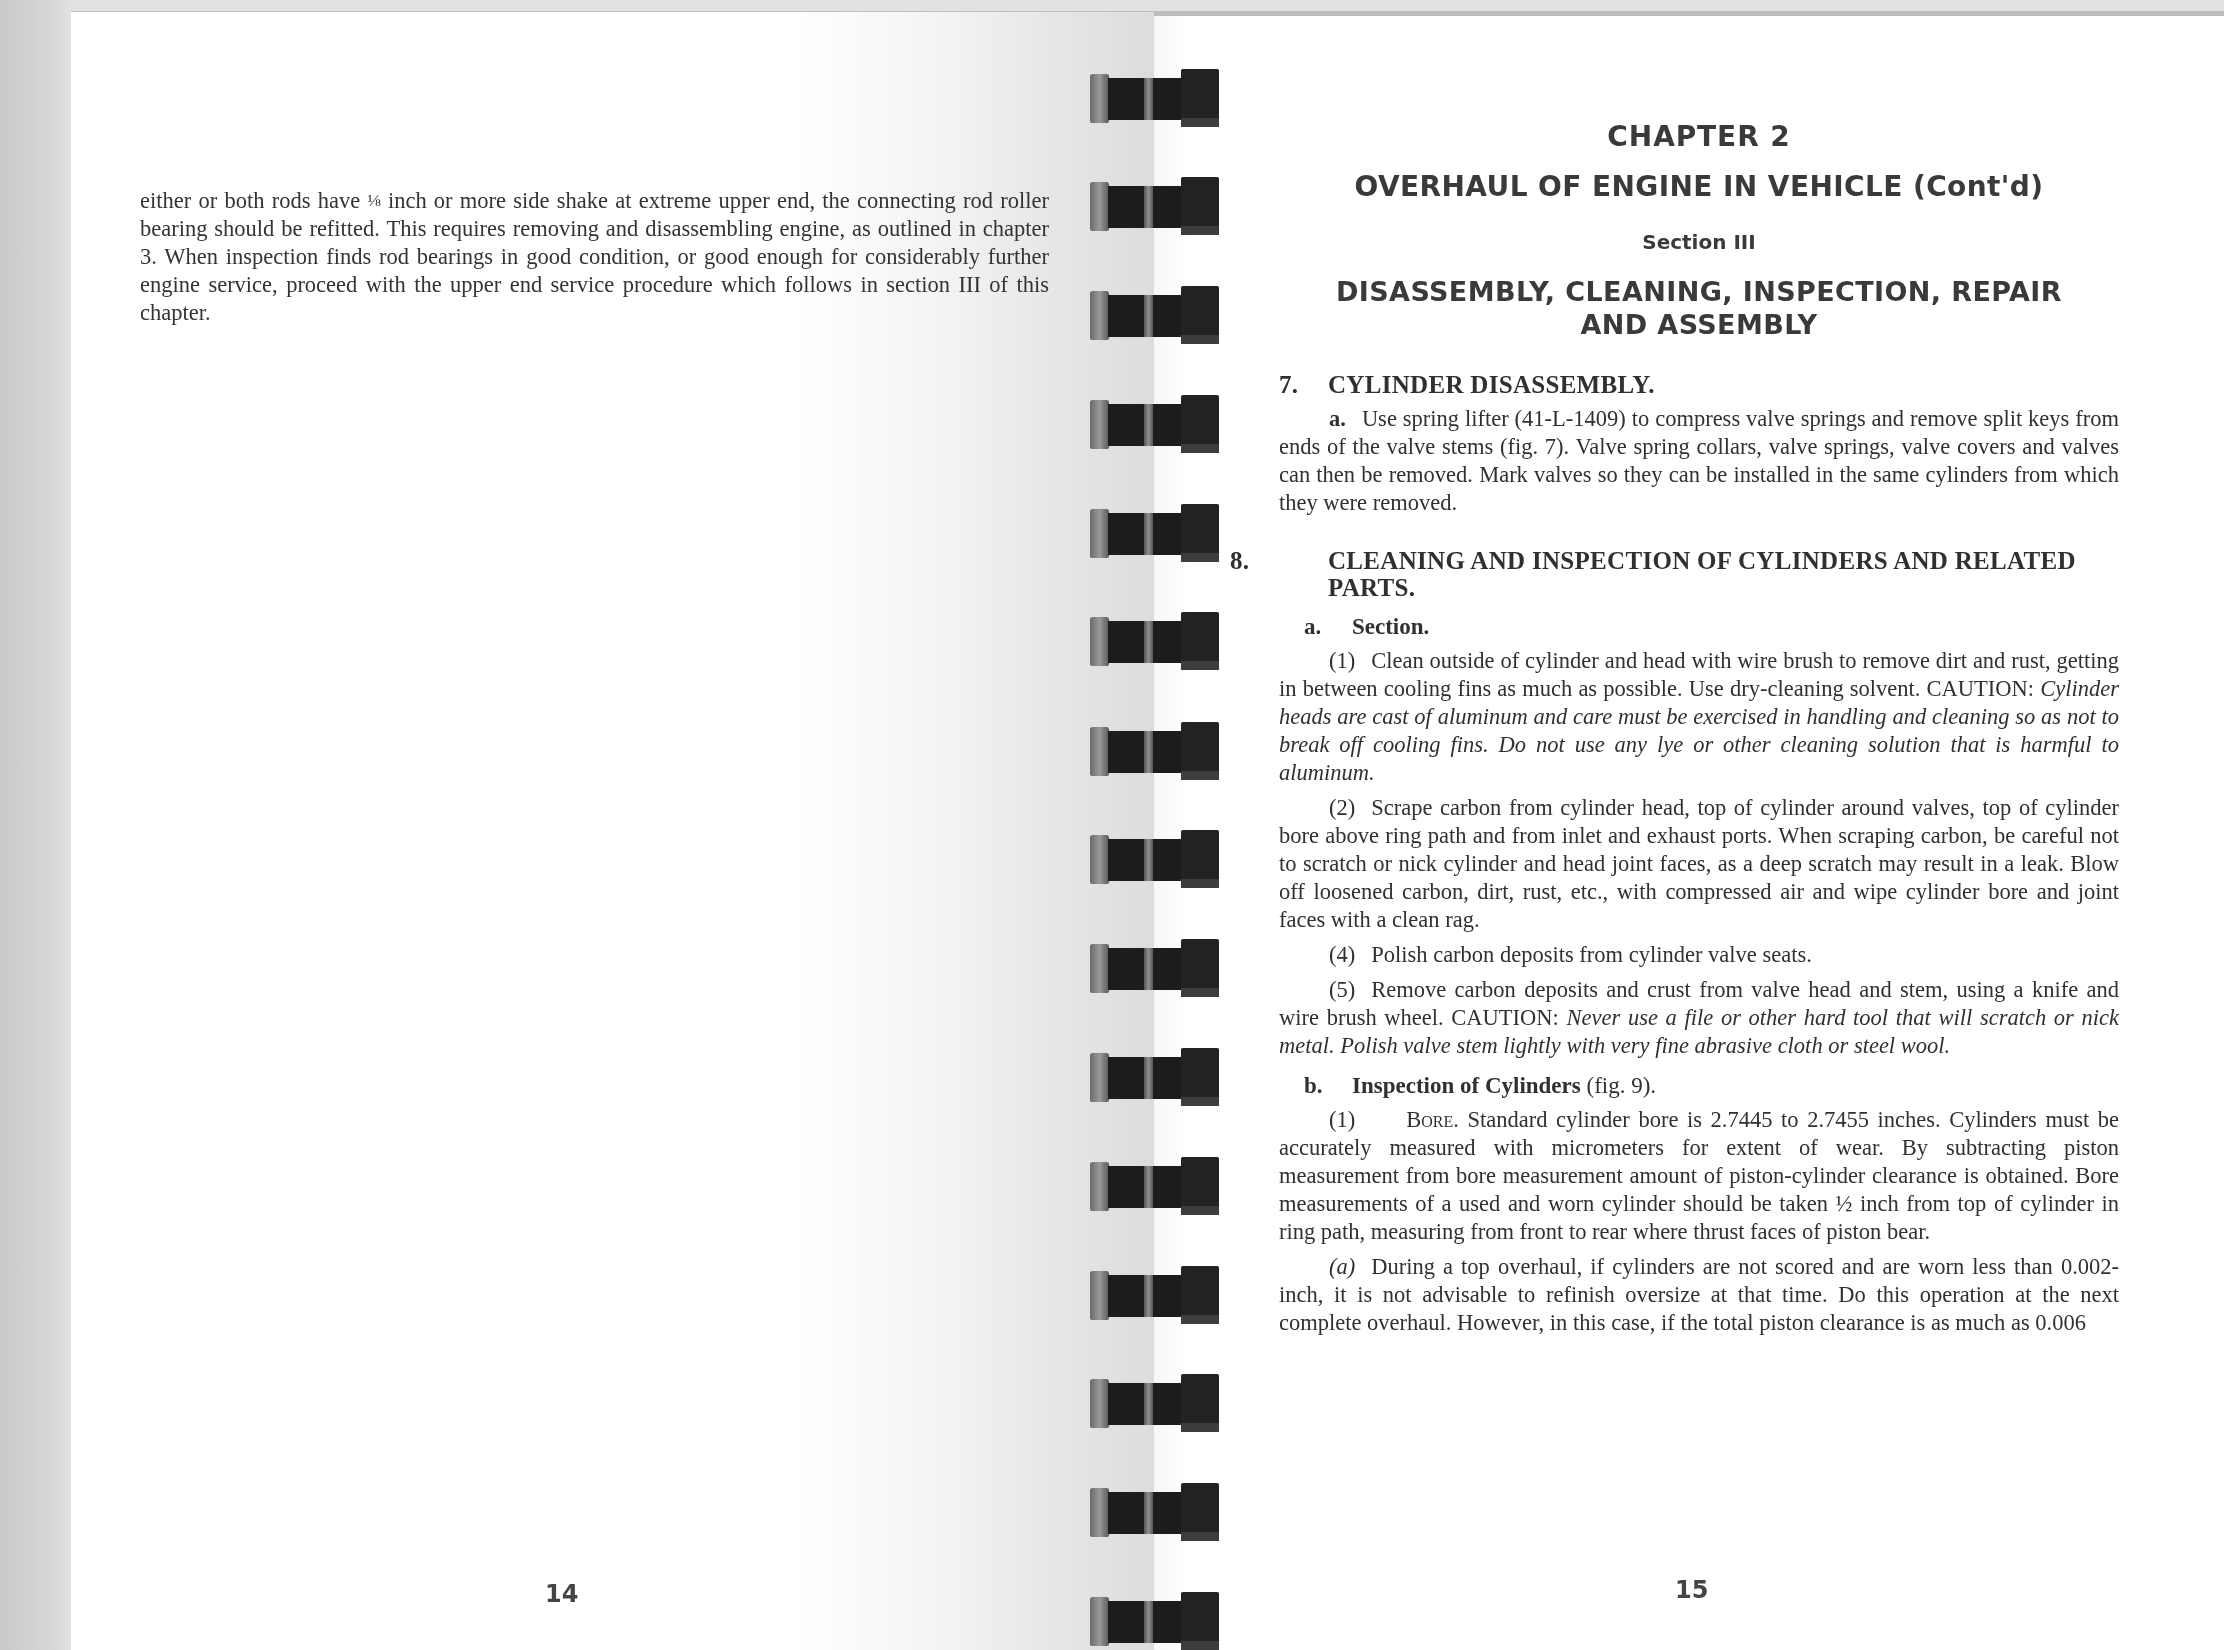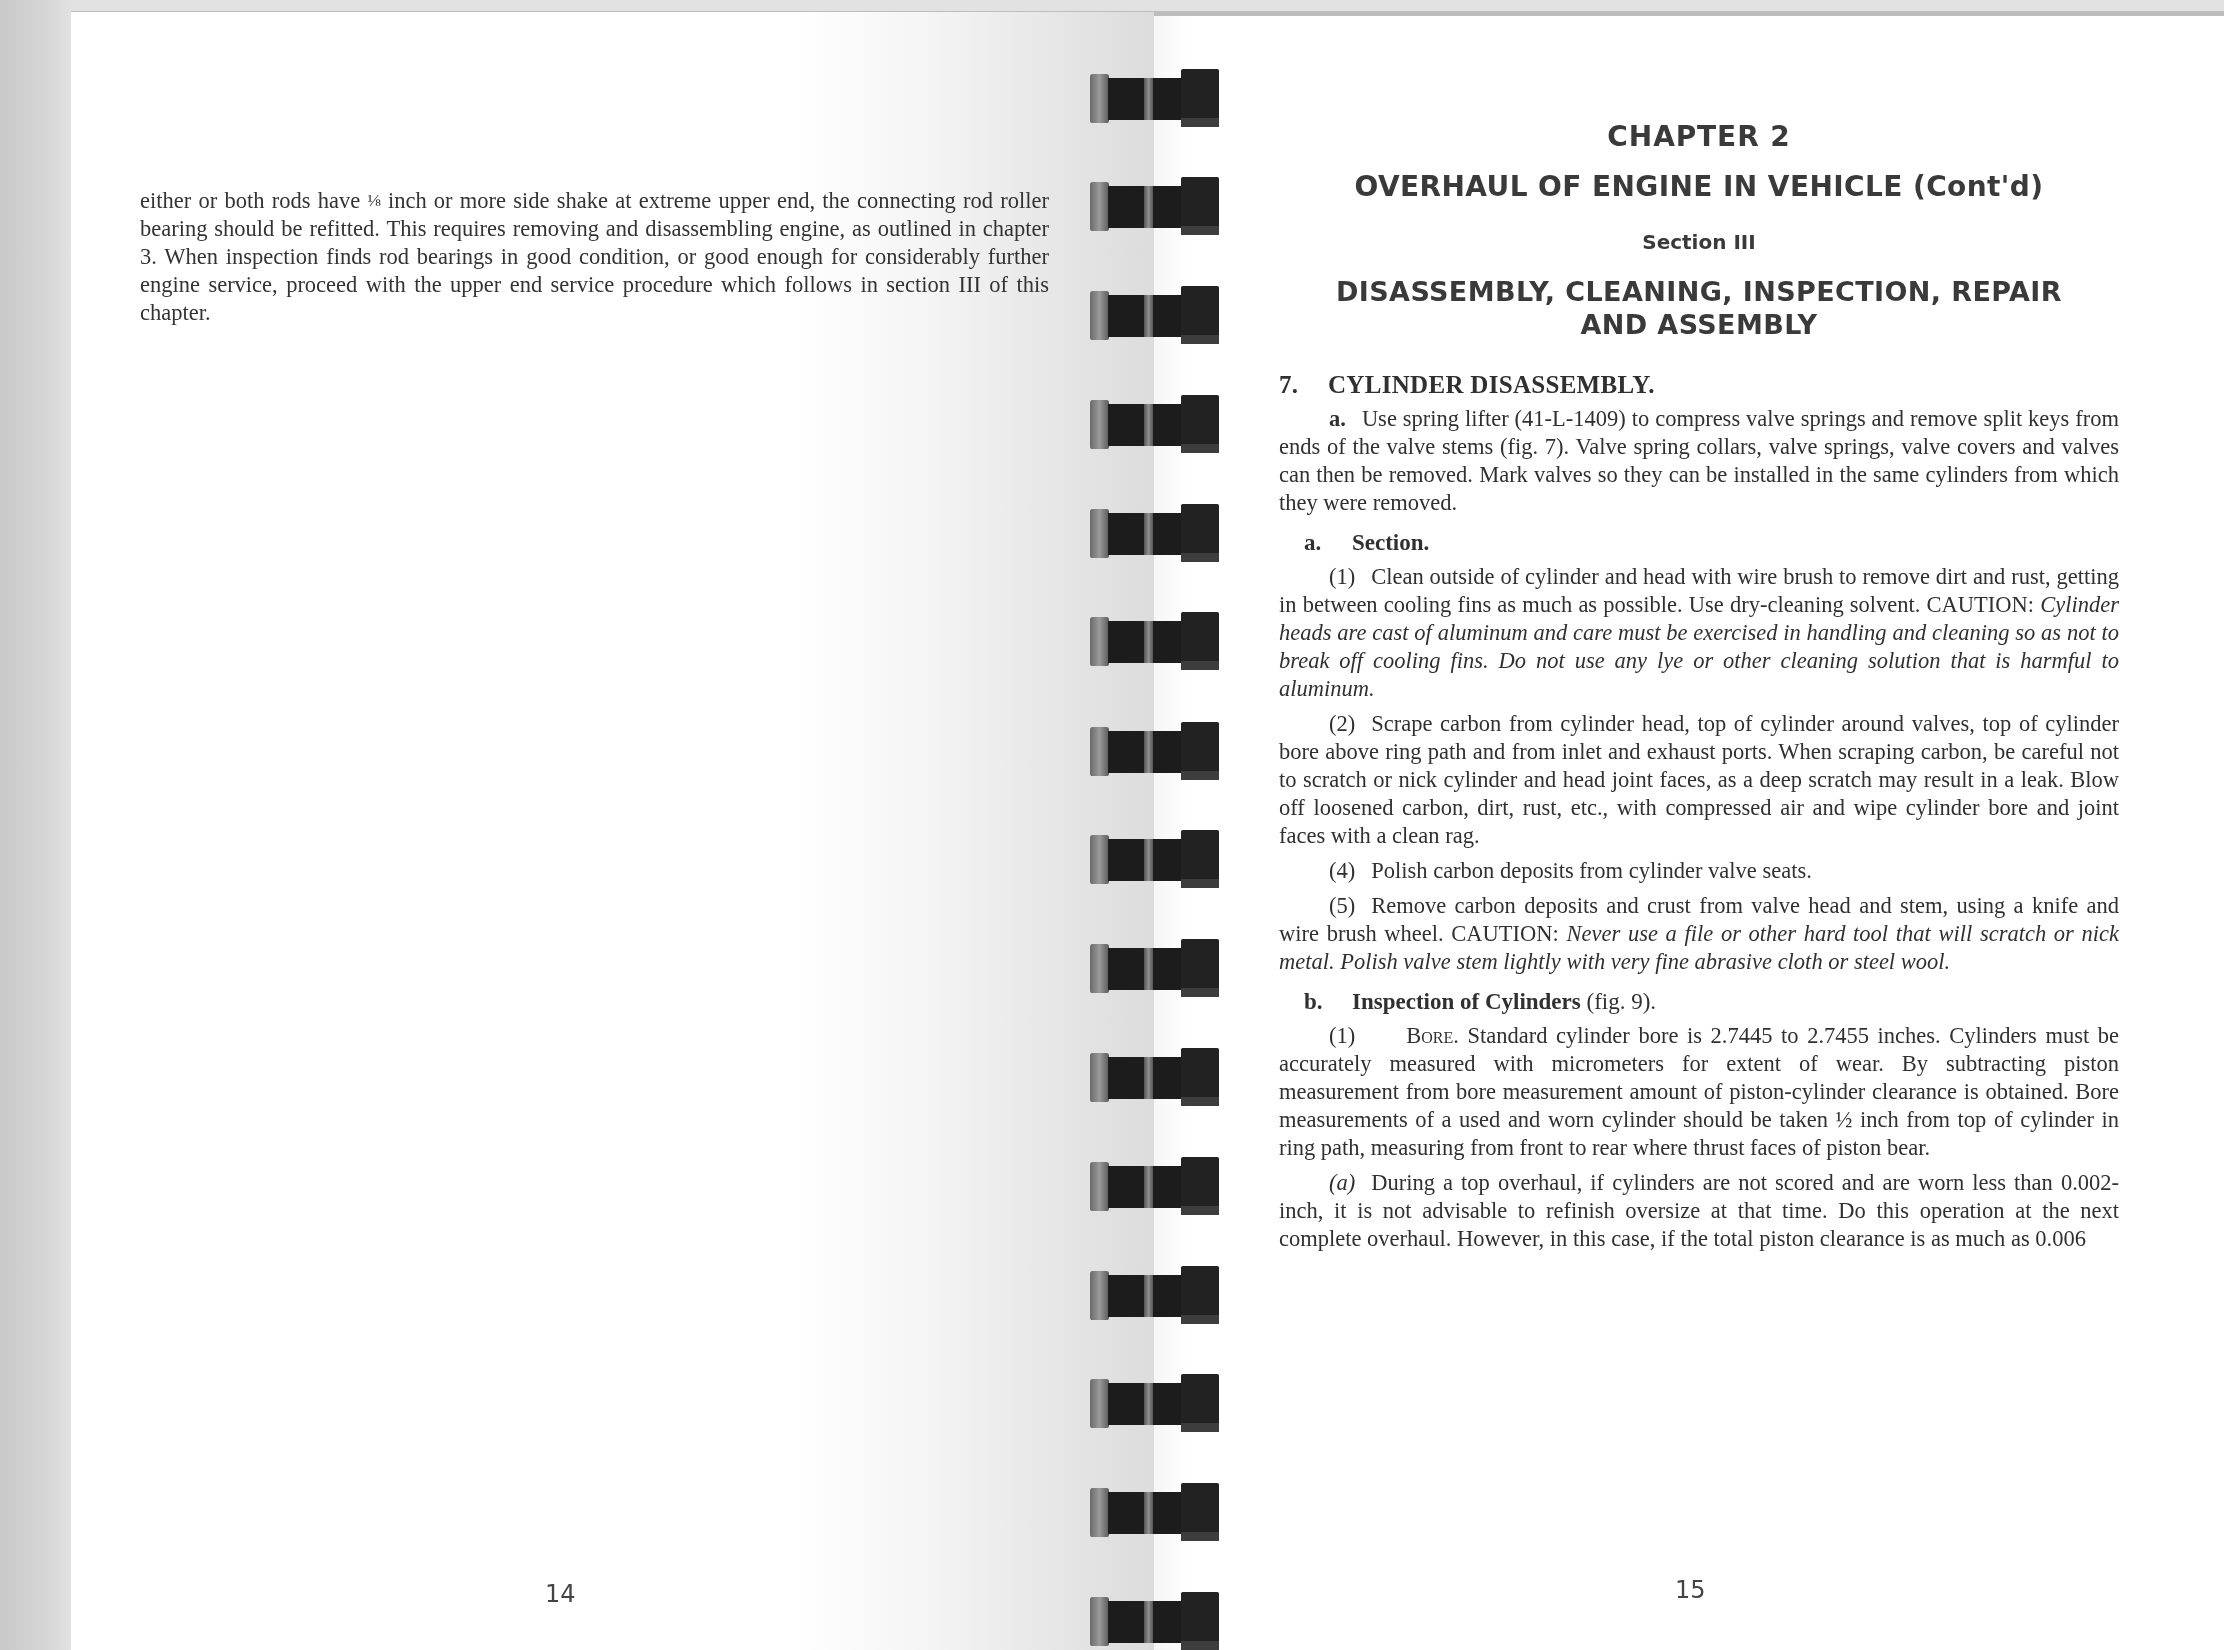--- a/index.html
+++ b/index.html
@@ -26,21 +26,21 @@
     left: 1154px; right: 0;
     background: linear-gradient(90deg, #f6f6f6 0px, #ffffff 35px, #ffffff 100%);
     border-top: 5.3px solid #bdbdbd;
   }
   .left-text {
     position: absolute; left: 69px; top: 152px; width: 909px;
     font-size: 22.5px; line-height: 28px; text-align: justify;
     text-align-last: left; color: #333;
   }
   .page-num {
-    position: absolute; font-family: "DejaVu Sans", sans-serif; font-weight: normal;
+    position: absolute; font-family: "DejaVu Sans", sans-serif; font-weight: bold;
     font-size: 24px; color: #444;
   }
   .page-num-left { left: 474px; top: 1568px; }
   .page-num-right { left: 521px; top: 1560px; }
 
   .right-content {
     position: absolute; left: 125px; top: 97px; width: 840px;
     color: #303030;
   }
   .hdr {
@@ -114,20 +114,23 @@
     <h2 class="hdr section-title">
       <span>DISASSEMBLY, CLEANING, INSPECTION, REPAIR</span><br>
       <span>AND ASSEMBLY</span>
     </h2>
 
     <div class="para-heading">
       <span class="num">7.</span><span>CYLINDER DISASSEMBLY.</span>
     </div>
     <p class="body-p"><span class="lbl lbl-bold">a.</span><span>Use spring lifter (41-L-1409) to compress valve springs and remove split keys from ends of the valve stems (fig. 7). Valve spring collars, valve springs, valve covers and valves can then be removed. Mark valves so they can be installed in the same cylinders from which they were removed.</span></p>
 
+    <div class="para-heading wrap">
+      <span class="num">8.</span><span>CLEANING AND INSPECTION OF CYLINDERS AND RELATED PARTS.</span>
+    </div>
     <div class="sub-heading">
       <span class="lt">a.</span><b>Section.</b>
     </div>
     <p class="body-p"><span class="lbl">(1)</span><span>Clean outside of cylinder and head with wire brush to remove dirt and rust, getting in between cooling fins as much as possible. Use dry-cleaning solvent. CAUTION: </span><i>Cylinder heads are cast of aluminum and care must be exercised in handling and cleaning so as not to break off cooling fins. Do not use any lye or other cleaning solution that is harmful to aluminum.</i></p>
     <p class="body-p"><span class="lbl">(2)</span><span>Scrape carbon from cylinder head, top of cylinder around valves, top of cylinder bore above ring path and from inlet and exhaust ports. When scraping carbon, be careful not to scratch or nick cylinder and head joint faces, as a deep scratch may result in a leak. Blow off loosened carbon, dirt, rust, etc., with compressed air and wipe cylinder bore and joint faces with a clean rag.</span></p>
     <p class="body-p"><span class="lbl">(4)</span><span>Polish carbon deposits from cylinder valve seats.</span></p>
     <p class="body-p"><span class="lbl">(5)</span><span>Remove carbon deposits and crust from valve head and stem, using a knife and wire brush wheel. CAUTION: </span><i>Never use a file or other hard tool that will scratch or nick metal. Polish valve stem lightly with very fine abrasive cloth or steel wool.</i></p>
 
     <div class="sub-heading">
       <span class="lt">b.</span><b>Inspection of Cylinders</b> <span>(fig. 9).</span>

